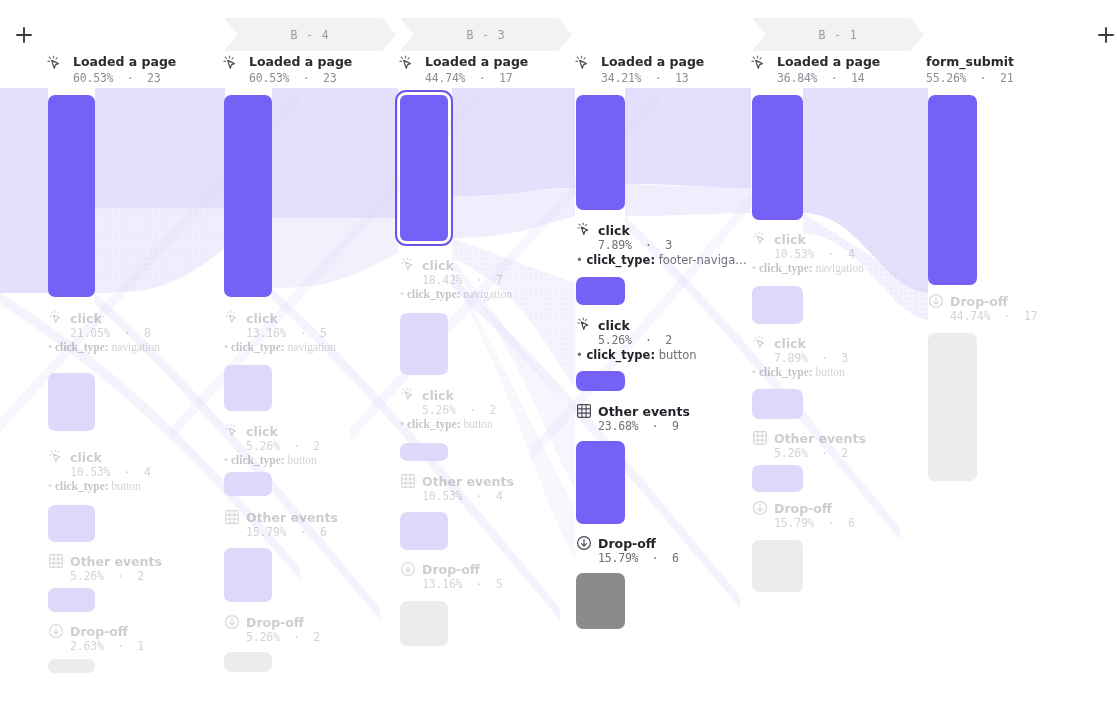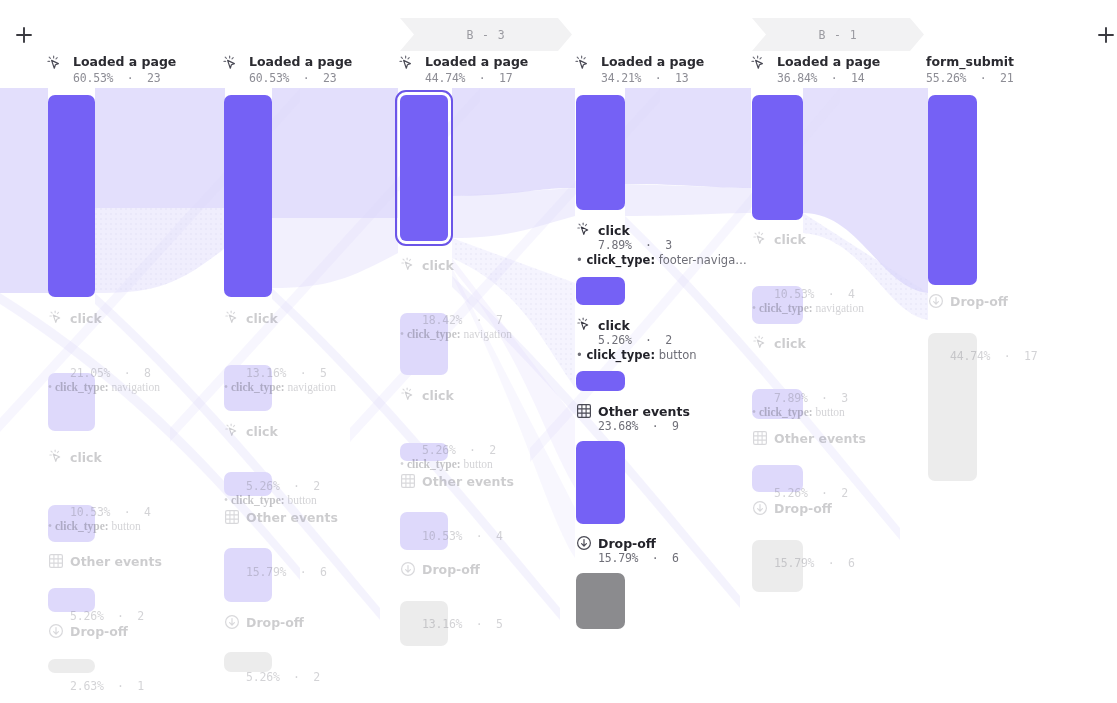--- a/index.html
+++ b/index.html
@@ -77,21 +77,21 @@
     font-size:11.5px; margin-left:22px; white-space:nowrap;
     font-family:"DejaVu Sans Mono","Liberation Mono",monospace; letter-spacing:-0.2px;
   }
   .nlabel .nprop {
     font-size:11.5px; white-space:nowrap; margin-top:1px;
   }
   .nlabel .nprop b { font-weight:700; }
 
   
   .dim .ntitle { color: rgba(60,60,68,0.26); }
-  .dim .nsub   { color: rgba(110,110,120,0.30); margin-top: 40px; }
+  .dim .nsub   { color: rgba(110,110,120,0.30); }
   .dim .nprop  { color: rgba(110,110,120,0.30); font-family: Liberation Serif, serif; }
   .dim .nprop b{ color: rgba(60,60,68,0.30); }
   .dim .nicon  { opacity: 0.26; }
 
   
   .act .ntitle { color:#23232a; }
   .act .nsub   { color:#6f6f78; }
   .act .nprop  { color:#6f6f78; }
   .act .nprop b{ color:#23232a; }
   .act .nicon  { opacity: 1; }
@@ -151,20 +151,23 @@
 
   <div id="tabstrip">
 
     <div class="plus-btn" style="left:11px;">
       <svg width="20" height="20" viewBox="0 0 20 20">
         <path d="M10 3 V17 M3 10 H17" stroke="#3a3a40" stroke-width="1.9" stroke-linecap="round" fill="none"></path>
       </svg>
     </div>
 
 
+    <div class="tab" style="left:224px; width:172px; clip-path: polygon(0 0, 158px 0, 172px 50%, 158px 100%, 0 100%, 14px 50%);">
+      <span class="tab-label">B - 4</span>
+    </div>
 
     <div class="tab" style="left:400px; width:172px; clip-path: polygon(0 0, 158px 0, 172px 50%, 158px 100%, 0 100%, 14px 50%);">
       <span class="tab-label">B - 3</span>
     </div>
 
 
     <div class="tab" style="left:752px; width:172px; clip-path: polygon(0 0, 158px 0, 172px 50%, 158px 100%, 0 100%, 14px 50%);">
       <span class="tab-label">B - 1</span>
     </div>
 

